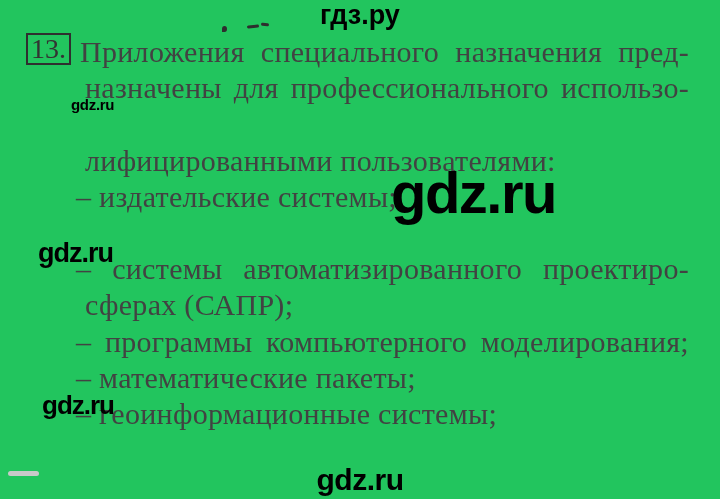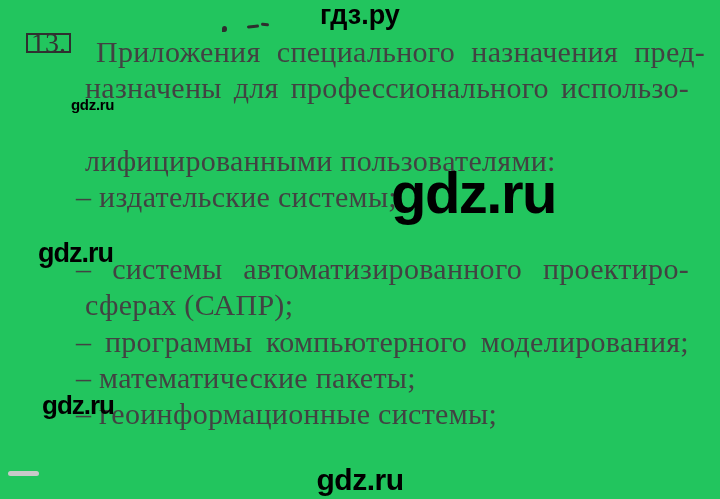--- a/index.html
+++ b/index.html
@@ -23,26 +23,26 @@
     position:absolute;left:85px;
     font-family:"Liberation Serif", serif;
     font-size:30px;line-height:36px;
     letter-spacing:0.3px;
     color:#424242;
     white-space:nowrap;
   }
   .tl.list{left:76px;}
   .tl.just{white-space:normal;text-align:justify;text-align-last:justify;}
   .tl.w-body{width:604px;}
-  .tl.w-first{width:609px;left:80px;margin-left:16px;}
+  .tl.w-first{width:609px;left:80px;}
   .tl.w-list{width:613px;}
   
   .num-box{
     position:absolute;left:26px;top:33px;
-    width:45px;height:20px;
+    width:45px;height:32px;
     border:2px solid #2f2f2f;
     display:flex;align-items:center;justify-content:center;
     font-family:"Liberation Serif", serif;
     font-size:28px;color:#333;
     box-sizing:border-box;
   }
   
   .wm{
     position:absolute;
     font-family:Liberation Sans, sans-serif;

